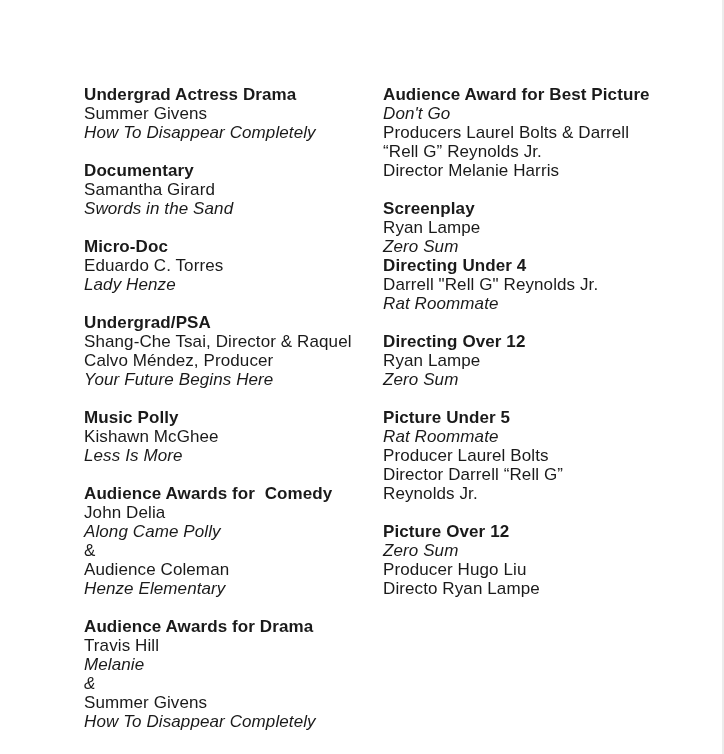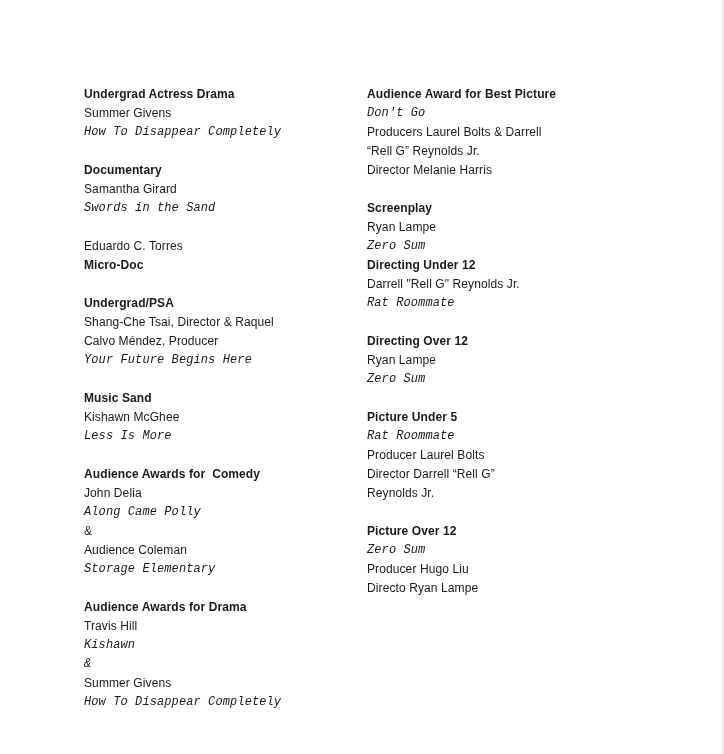--- a/index.html
+++ b/index.html
@@ -5,79 +5,80 @@
     html, body { margin: 0; padding: 0; }
     body {
       width: 724px; height: 754px; background: #ffffff; position: relative; overflow: hidden;
       font-family: "Liberation Sans", "DejaVu Sans", sans-serif; color: #1a1a1a;
     }
     .page-edge {
       position: absolute; top: 0; right: 0; width: 2px; height: 754px; background: #ececec;
     }
     .column { position: absolute; top: 85px; }
     .col-left { left: 84px; width: 290px; }
-    .col-right { left: 367px; width: 300px; }
+    .col-right { left: 383px; width: 300px; }
     .line {
-      font-size: 12px; line-height: 19px; height: 19px; white-space: pre; letter-spacing: 0.1px;
+      font-size: 17px; line-height: 19px; height: 19px; white-space: pre; letter-spacing: 0.1px;
     }
     .heading { font-weight: bold; }
-    .italic { font-style: italic; font-family: Liberation Mono, monospace; }
+    .italic { font-style: italic; }
     .gap { height: 19px; }
   </style>
 </head>
 <body>
 
 <div class="page-edge"></div>
 
 <div class="column col-left">
     <div class="line heading">Undergrad Actress Drama</div>
     <div class="line">Summer Givens</div>
     <div class="line italic">How To Disappear Completely</div>
     <div class="gap"></div>
     <div class="line heading">Documentary</div>
     <div class="line">Samantha Girard</div>
     <div class="line italic">Swords in the Sand</div>
     <div class="gap"></div>
+    <div class="line heading">Micro-Doc</div>
     <div class="line">Eduardo C. Torres</div>
-    <div class="line heading">Micro-Doc</div>
+    <div class="line italic">Lady Henze</div>
     <div class="gap"></div>
     <div class="line heading">Undergrad/PSA</div>
     <div class="line">Shang-Che Tsai, Director &amp; Raquel</div>
     <div class="line">Calvo Méndez, Producer</div>
     <div class="line italic">Your Future Begins Here</div>
     <div class="gap"></div>
-    <div class="line heading">Music Sand</div>
+    <div class="line heading">Music Polly</div>
     <div class="line">Kishawn McGhee</div>
     <div class="line italic">Less Is More</div>
     <div class="gap"></div>
     <div class="line heading">Audience Awards for  Comedy</div>
     <div class="line">John Delia</div>
     <div class="line italic">Along Came Polly</div>
     <div class="line">&amp;</div>
     <div class="line">Audience Coleman</div>
-    <div class="line italic">Storage Elementary</div>
+    <div class="line italic">Henze Elementary</div>
     <div class="gap"></div>
     <div class="line heading">Audience Awards for Drama</div>
     <div class="line">Travis Hill</div>
-    <div class="line italic">Kishawn</div>
+    <div class="line italic">Melanie</div>
     <div class="line italic">&amp;</div>
     <div class="line">Summer Givens</div>
     <div class="line italic">How To Disappear Completely</div>
   </div>
 <div class="column col-right">
     <div class="line heading">Audience Award for Best Picture</div>
     <div class="line italic">Don't Go</div>
     <div class="line">Producers Laurel Bolts &amp; Darrell</div>
     <div class="line">“Rell G” Reynolds Jr.</div>
     <div class="line">Director Melanie Harris</div>
     <div class="gap"></div>
     <div class="line heading">Screenplay</div>
     <div class="line">Ryan Lampe</div>
     <div class="line italic">Zero Sum</div>
-    <div class="line heading">Directing Under 12</div>
+    <div class="line heading">Directing Under 4</div>
     <div class="line">Darrell "Rell G" Reynolds Jr.</div>
     <div class="line italic">Rat Roommate</div>
     <div class="gap"></div>
     <div class="line heading">Directing Over 12</div>
     <div class="line">Ryan Lampe</div>
     <div class="line italic">Zero Sum</div>
     <div class="gap"></div>
     <div class="line heading">Picture Under 5</div>
     <div class="line italic">Rat Roommate</div>
     <div class="line">Producer Laurel Bolts</div>

